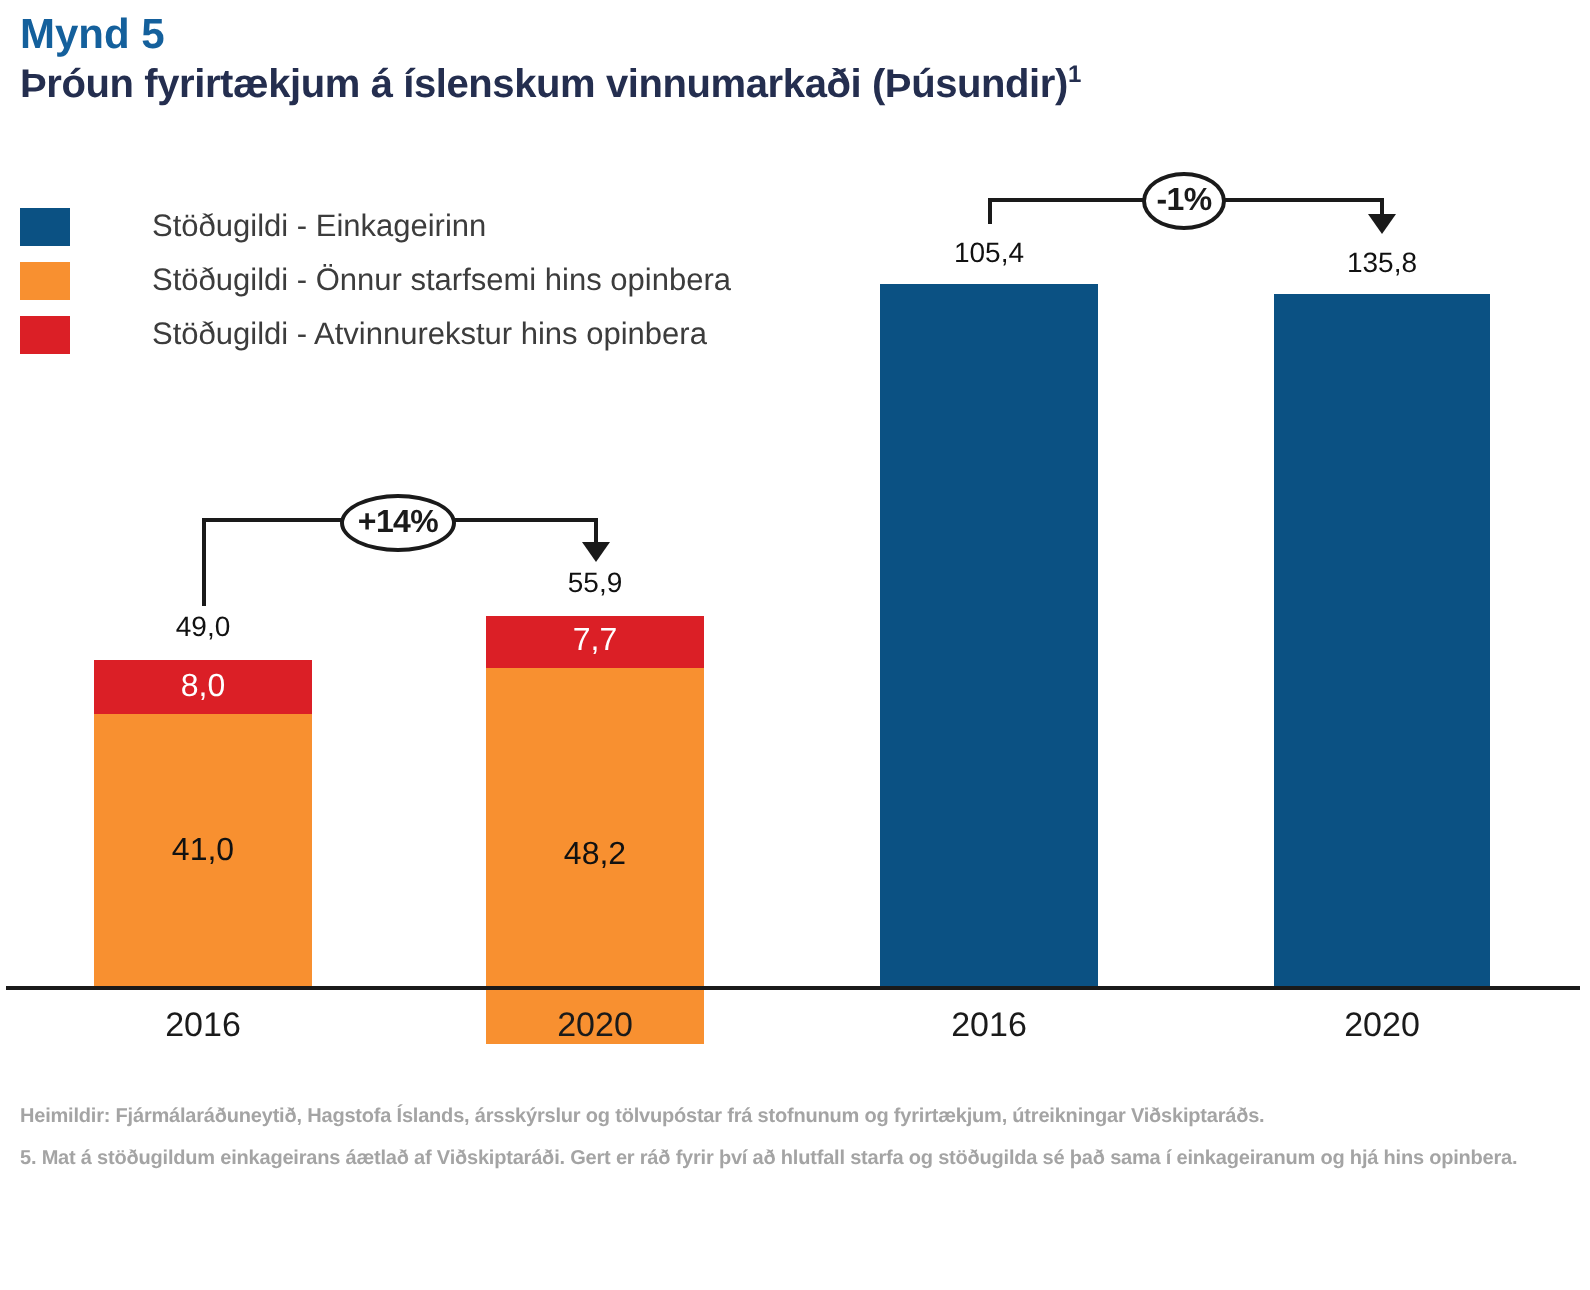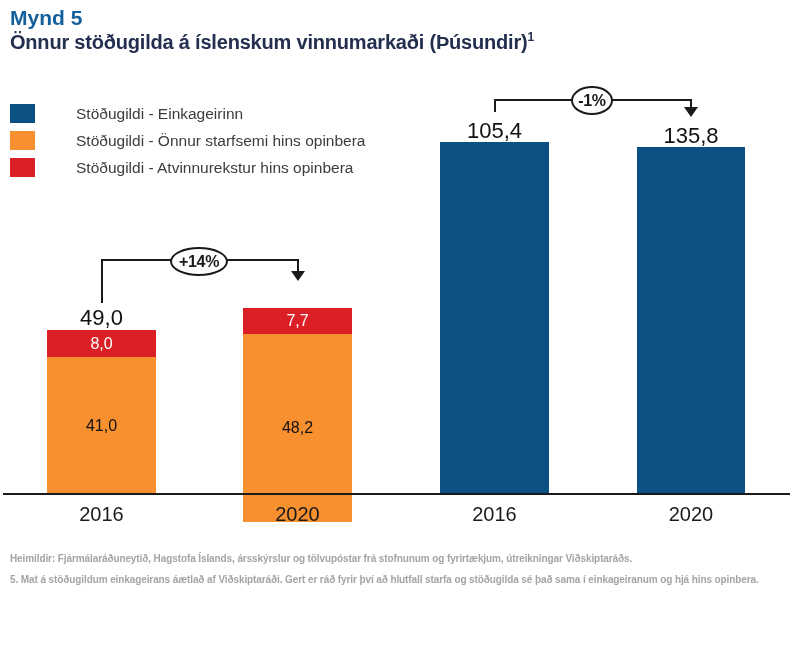--- a/index.html
+++ b/index.html
@@ -31,42 +31,42 @@
   .swatch-blue{background:var(--blue);}
   .swatch-orange{background:var(--orange);}
   .swatch-red{background:var(--red);}
   .legend-label{font-size:15.5px;color:var(--gray-text);white-space:nowrap;}
 
   .seg{position:absolute;display:flex;align-items:center;justify-content:center;}
   .seg-red{background:var(--red);color:#ffffff;font-size:16px;}
   .seg-orange{background:var(--orange);color:#111111;font-size:16px;}
   .seg-blue{background:var(--blue);}
 
-  .total-label{position:absolute;text-align:center;font-size:22px;color:#111111;}
+  .total-label{position:absolute;text-align:center;font-size:14px;color:#111111;}
   .axis-line{position:absolute;left:3px;top:493px;width:787px;height:2px;background:var(--ink);}
-  .x-label{position:absolute;top:503px;text-align:center;font-size:20px;color:var(--ink);}
+  .x-label{position:absolute;top:503px;text-align:center;font-size:17px;color:var(--ink);}
 
   .ann-line{position:absolute;background:var(--ink);}
   .ann-arrowhead{position:absolute;width:0;height:0;border-left:7px solid transparent;border-right:7px solid transparent;border-top:10px solid var(--ink);}
   .ann-ellipse{
     position:absolute;background:#ffffff;border:2px solid var(--ink);border-radius:50%;
     display:flex;align-items:center;justify-content:center;
     font-size:16px;font-weight:700;color:var(--ink);letter-spacing:-0.3px;
   }
 
   .footnotes{position:absolute;left:10px;top:548px;width:778px;color:var(--foot-gray);font-size:10px;line-height:21px;letter-spacing:-0.1px;font-weight:bold;}
   .footnotes p{margin:0;}
 </style>
 </head>
 <body>
 
 <div class="stage">
 
   <div class="figure-label">Mynd 5</div>
-  <div class="chart-title"><span>Önnur stöðugilda á íslenskum vinnumarkaði (Þúsundir)</span><sup>1</sup></div>
+  <div class="chart-title"><span>Þróun fyrirtækjum á íslenskum vinnumarkaði (Þúsundir)</span><sup>1</sup></div>
 
   <div class="legend">
     <div class="legend-row">
       <span class="swatch swatch-blue"></span>
       <span class="legend-label">Stöðugildi - Einkageirinn</span>
     </div>
     <div class="legend-row">
       <span class="swatch swatch-orange"></span>
       <span class="legend-label">Stöðugildi - Önnur starfsemi hins opinbera</span>
     </div>
@@ -86,20 +86,21 @@
 
   <div class="ann-line" style="left:494px;top:99px;width:198px;height:2px;"></div>
   <div class="ann-line" style="left:494px;top:99px;width:2px;height:13px;"></div>
   <div class="ann-line" style="left:690px;top:99px;width:2px;height:9px;"></div>
   <div class="ann-arrowhead" style="left:684px;top:107px;"></div>
   <div class="ann-ellipse" style="left:571px;top:86px;width:42px;height:29px;">
       <span>-1%</span>
     </div>
 
   <div class="total-label" style="left:47px;top:305px;width:109px;">49,0</div>
+  <div class="total-label" style="left:243px;top:283px;width:109px;">55,9</div>
   <div class="total-label" style="left:440px;top:118px;width:109px;">105,4</div>
   <div class="total-label" style="left:637px;top:123px;width:108px;">135,8</div>
 
   <div class="seg seg-red" style="left:47px;top:330px;width:109px;height:27px;text-align:right;">
       <span>8,0</span>
     </div>
   <div class="seg seg-orange" style="left:47px;top:357px;width:109px;height:137px;">
       <span>41,0</span>
     </div>
 

